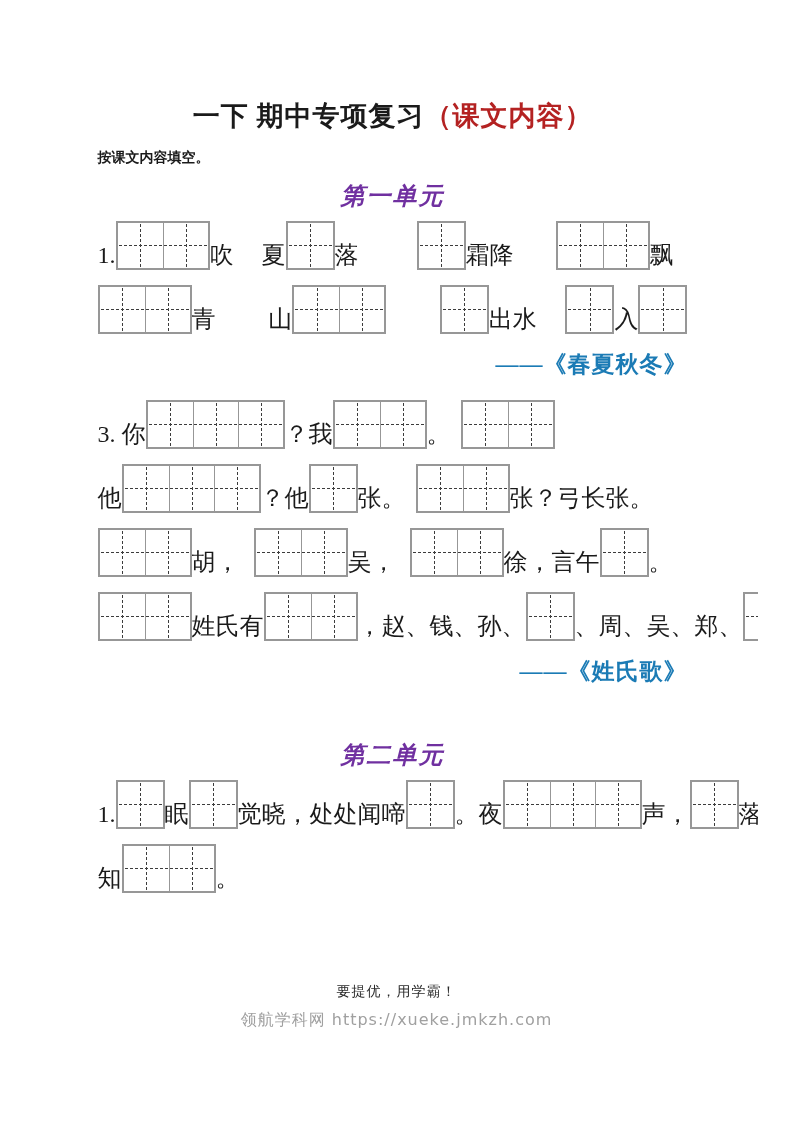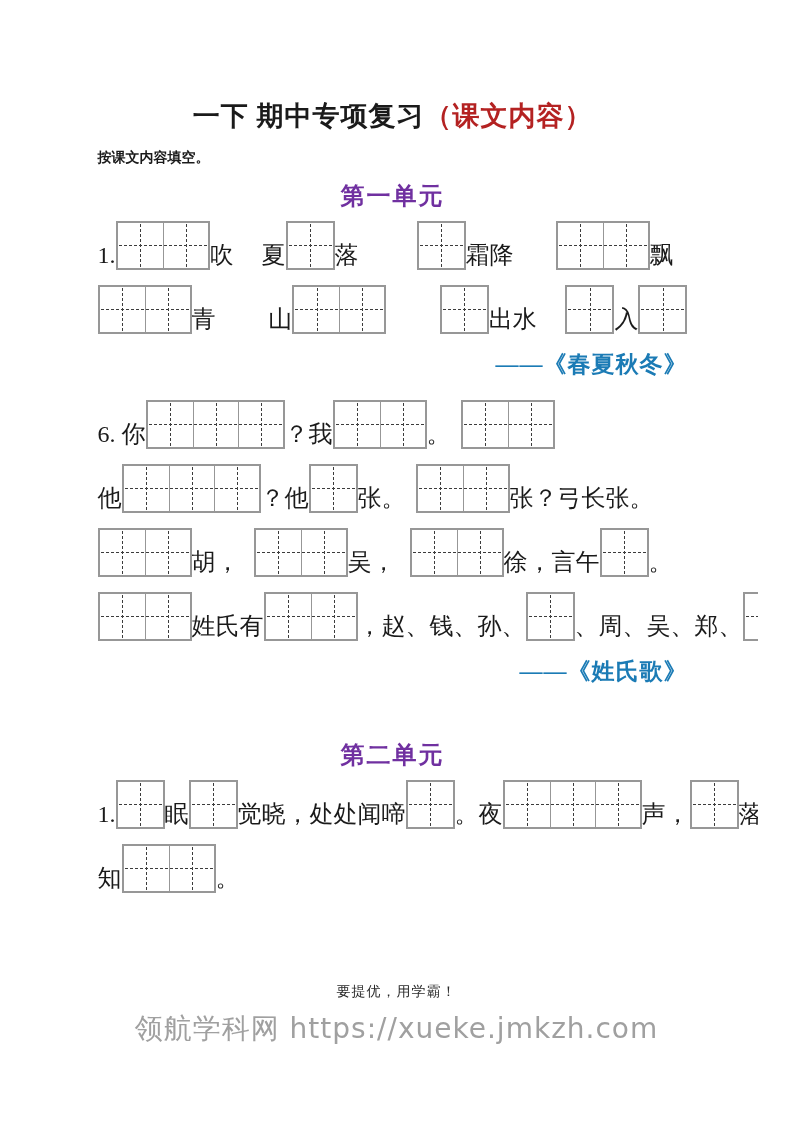--- a/index.html
+++ b/index.html
@@ -10,37 +10,37 @@
   html,body{background:#fff;}
   body{font-family:"Liberation Serif","DejaVu Serif",serif;color:var(--ink);}
   .page{position:relative;width:722px;height:1122px;background:#fff;overflow:hidden;margin:0 auto;}
   .main{padding:0 70px 0 62px;}
 
   .title{margin-top:98px;text-align:center;font-size:27px;font-weight:bold;letter-spacing:1px;white-space:nowrap;}
   .title .t-red{color:var(--red);}
   .instruction{margin-top:15px;font-size:14px;font-weight:bold;}
 
   .section + .section{margin-top:52px;}
-  .unit-heading{margin:13px 0 9px 0;text-align:center;font-size:24px;font-weight:bold;color:var(--purple);letter-spacing:2px;}
+  .unit-heading{margin:13px 0 9px 0;text-align:center;font-size:24px;font-weight:bold;color:var(--purple);letter-spacing:2px;font-style:italic;}
 
   .line{display:flex;align-items:flex-end;margin-bottom:15px;font-size:24px;white-space:nowrap;}
   .seg-text{line-height:1.15;flex-shrink:0;}
   .gap{display:inline-block;min-width:0;flex:0 1 auto;height:1px;}
 
   .tzg{display:inline-flex;position:relative;border:2px solid var(--box);background:#fff;flex-shrink:0;}
   .tzg::before{content:"";position:absolute;left:1px;right:1px;top:50%;margin-top:-1px;border-top:1px dashed var(--dash);}
   .tzg-cell{position:relative;width:45px;height:45px;}
   .tzg-cell + .tzg-cell{border-left:1px solid var(--box);}
   .tzg-cell::before{content:"";position:absolute;top:1px;bottom:1px;left:50%;border-left:1px dashed var(--dash);}
 
   .source{margin:8px 0 20px 0;text-align:right;font-size:23px;font-weight:bold;color:var(--blue);letter-spacing:1px;}
 
   .footer{position:absolute;left:0;right:0;top:983px;text-align:center;}
   .slogan{font-size:14px;color:#2a2a2a;letter-spacing:1px;}
-  .site{margin-top:9px;font-size:28px;color:var(--gray);font-family:"DejaVu Sans","Liberation Sans",sans-serif;letter-spacing:1px;}
+  .site{margin-top:9px;font-size:16px;color:var(--gray);font-family:"DejaVu Sans","Liberation Sans",sans-serif;letter-spacing:1px;}
 </style>
 </head>
 <body>
 
 <div class="page">
   <div class="main">
 
     <div class="title">
       <span>一下  期中专项复习</span><span class="t-red">（课文内容）</span>
     </div>
@@ -96,21 +96,21 @@
             <span class="tzg">
               <span class="tzg-cell"></span>
             </span>
             <span class="seg-text">入</span>
             <span class="tzg">
               <span class="tzg-cell"></span>
             </span>
           </div>
           <div class="source">——《春夏秋冬》</div>
           <div class="line">
-            <span class="seg-text">6. 你</span>
+            <span class="seg-text">3. 你</span>
             <span class="tzg">
               <span class="tzg-cell"></span>
               <span class="tzg-cell"></span>
               <span class="tzg-cell"></span>
             </span>
             <span class="seg-text">？我</span>
             <span class="tzg">
               <span class="tzg-cell"></span>
               <span class="tzg-cell"></span>
             </span>

